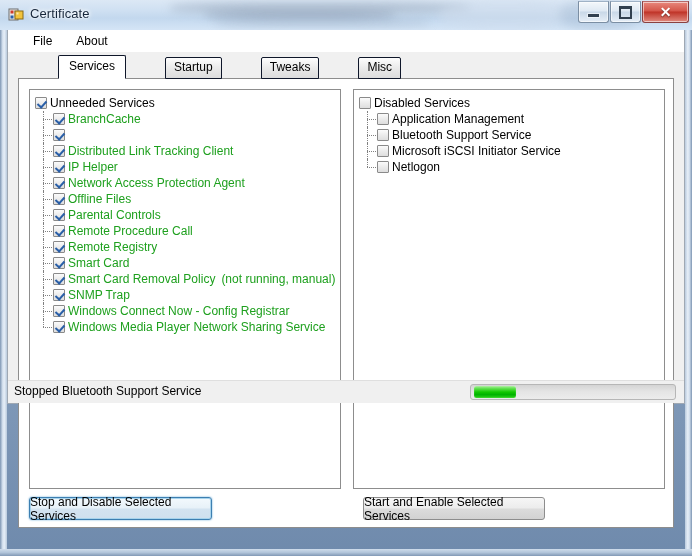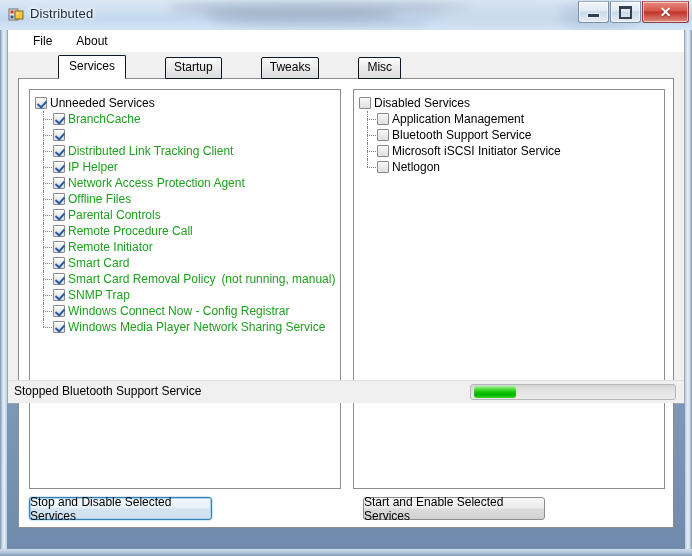--- a/index.html
+++ b/index.html
@@ -295,21 +295,21 @@
 
     <svg id="title-icon" viewBox="0 0 16 16">
       <rect x="1" y="2" width="9" height="11" fill="#e8e8e8" stroke="#6f6f6f" stroke-width="1"></rect>
       <rect x="2.5" y="3.5" width="3" height="3" fill="#d13a2a"></rect>
       <rect x="2.5" y="8.5" width="3" height="3" fill="#2a5fa8"></rect>
       <rect x="6" y="3.5" width="3" height="7" fill="#bfbfbf"></rect>
       <rect x="7" y="4" width="8" height="8" fill="#f2c33c" stroke="#8a6a14" stroke-width="1"></rect>
       <rect x="8.5" y="5.5" width="2" height="2" fill="#ffffff" opacity=".6"></rect>
     </svg>
 
-    <div id="title-text">Distributed</div>
+    <div id="title-text">Certificate</div>
 
     <div id="wbtns">
       <div class="wbtn">
         <div class="wglyph-min"></div>
       </div>
       <div class="wbtn">
         <div class="wglyph-max"></div>
       </div>
       <div class="wbtn" id="btn-close">
         <div class="wglyph-close">✕</div>
@@ -370,21 +370,21 @@
               <div class="node child">
                 <span class="cb checked"></span>
                 <span class="node-label svc">Parental Controls</span>
               </div>
               <div class="node child">
                 <span class="cb checked"></span>
                 <span class="node-label svc">Remote Procedure Call</span>
               </div>
               <div class="node child">
                 <span class="cb checked"></span>
-                <span class="node-label svc">Remote Initiator</span>
+                <span class="node-label svc">Remote Registry</span>
               </div>
               <div class="node child">
                 <span class="cb checked"></span>
                 <span class="node-label svc">Smart Card</span>
               </div>
               <div class="node child">
                 <span class="cb checked"></span>
                 <span class="node-label svc">Smart Card Removal Policy</span>
                 <span class="node-note">(not running, manual)</span>
               </div>

